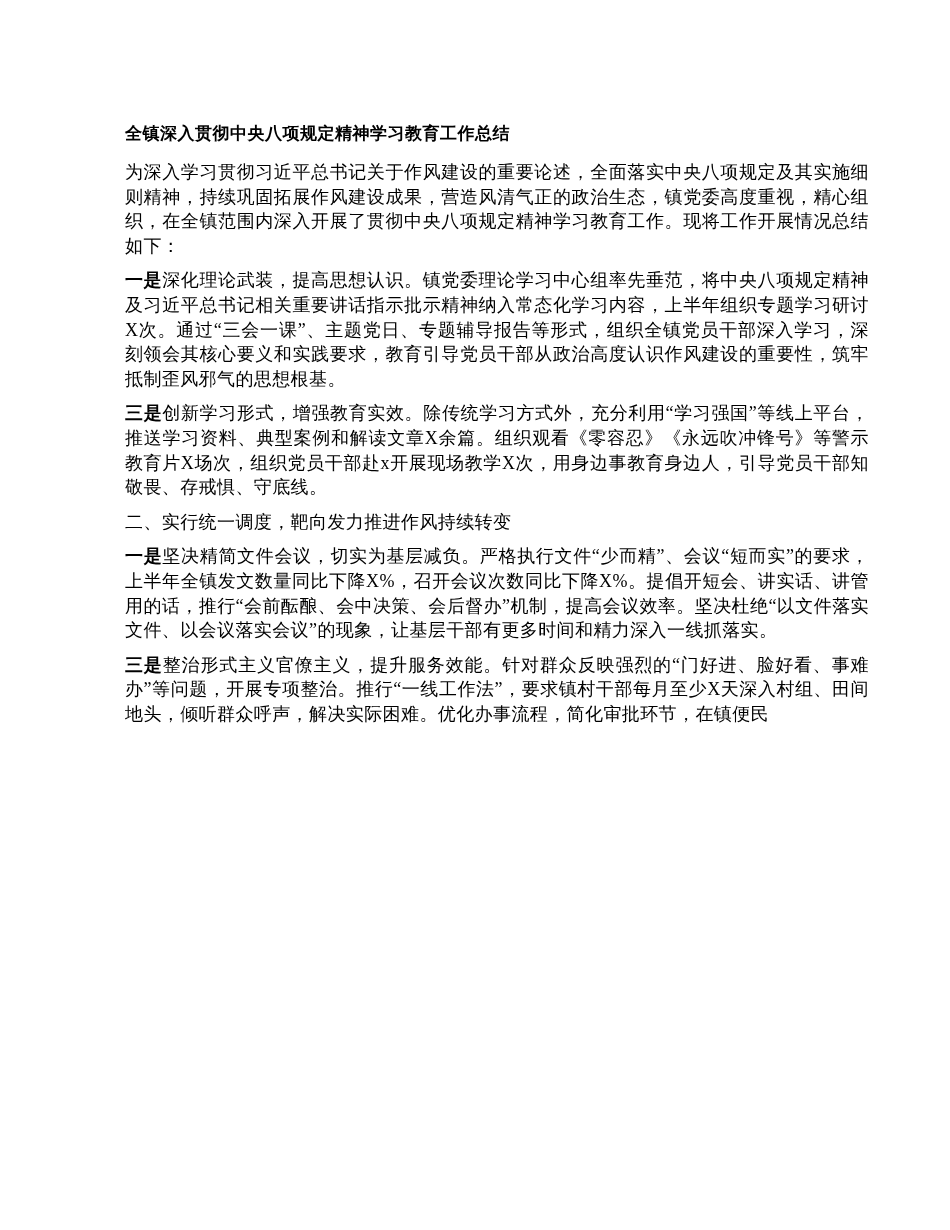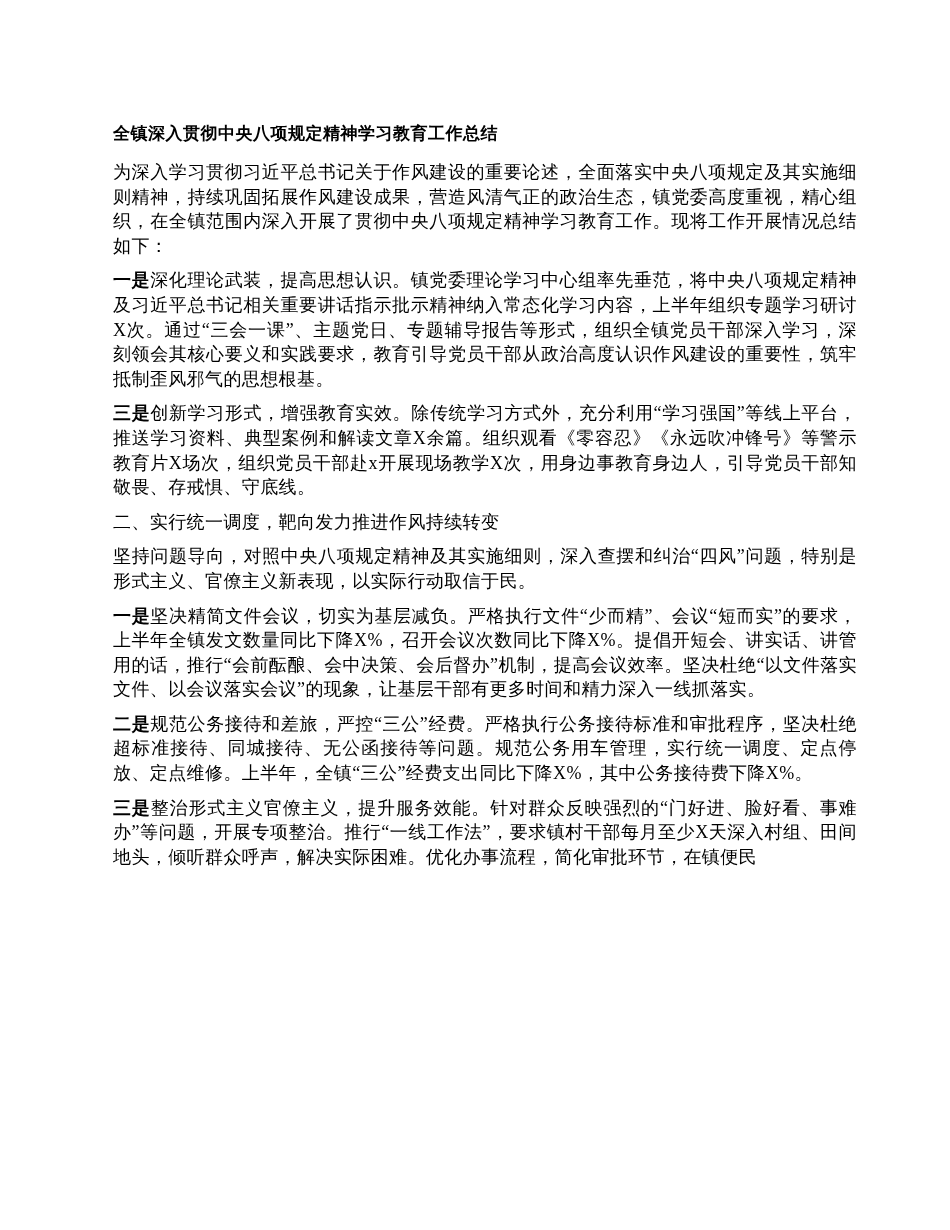--- a/index.html
+++ b/index.html
@@ -9,21 +9,21 @@
   }
   body {
     width: 950px;
     height: 1230px;
     overflow: hidden;
     font-family: "Liberation Serif", "DejaVu Serif", serif;
     color: #000000;
   }
   .page {
     position: absolute;
-    left: 113px;
+    left: 125px;
     top: 121px;
     width: 744px;
   }
   .doc-title {
     font-size: 17px;
     font-weight: bold;
     margin: 0 0 14px 0;
     line-height: 25px;
     letter-spacing: 0.5px;
   }
@@ -45,18 +45,16 @@
 </head>
 <body>
 
 <div class="page">
   <h1 class="doc-title">全镇深入贯彻中央八项规定精神学习教育工作总结</h1>
   <div id="doc-body">
       <p class="para">为深入学习贯彻习近平总书记关于作风建设的重要论述，全面落实中央八项规定及其实施细则精神，持续巩固拓展作风建设成果，营造风清气正的政治生态，镇党委高度重视，精心组织，在全镇范围内深入开展了贯彻中央八项规定精神学习教育工作。现将工作开展情况总结如下：</p>
       <p class="para"><strong>一是</strong>深化理论武装，提高思想认识。镇党委理论学习中心组率先垂范，将中央八项规定精神及习近平总书记相关重要讲话指示批示精神纳入常态化学习内容，上半年组织专题学习研讨X次。通过“三会一课”、主题党日、专题辅导报告等形式，组织全镇党员干部深入学习，深刻领会其核心要义和实践要求，教育引导党员干部从政治高度认识作风建设的重要性，筑牢抵制歪风邪气的思想根基。</p>
       <p class="para"><strong>三是</strong>创新学习形式，增强教育实效。除传统学习方式外，充分利用“学习强国”等线上平台，推送学习资料、典型案例和解读文章X余篇。组织观看《零容忍》《永远吹冲锋号》等警示教育片X场次，组织党员干部赴x开展现场教学X次，用身边事教育身边人，引导党员干部知敬畏、存戒惧、守底线。</p>
       <p class="heading">二、实行统一调度，靶向发力推进作风持续转变</p>
-      <p class="para">坚持问题导向，对照中央八项规定精神及其实施细则，深入查摆和纠治“四风”问题，特别是形式主义、官僚主义新表现，以实际行动取信于民。</p>
       <p class="para"><strong>一是</strong>坚决精简文件会议，切实为基层减负。严格执行文件“少而精”、会议“短而实”的要求，上半年全镇发文数量同比下降X%，召开会议次数同比下降X%。提倡开短会、讲实话、讲管用的话，推行“会前酝酿、会中决策、会后督办”机制，提高会议效率。坚决杜绝“以文件落实文件、以会议落实会议”的现象，让基层干部有更多时间和精力深入一线抓落实。</p>
-      <p class="para"><strong>二是</strong>规范公务接待和差旅，严控“三公”经费。严格执行公务接待标准和审批程序，坚决杜绝超标准接待、同城接待、无公函接待等问题。规范公务用车管理，实行统一调度、定点停放、定点维修。上半年，全镇“三公”经费支出同比下降X%，其中公务接待费下降X%。</p>
       <p class="para"><strong>三是</strong>整治形式主义官僚主义，提升服务效能。针对群众反映强烈的“门好进、脸好看、事难办”等问题，开展专项整治。推行“一线工作法”，要求镇村干部每月至少X天深入村组、田间地头，倾听群众呼声，解决实际困难。优化办事流程，简化审批环节，在镇便民</p>
     </div>
 </div>
 
 </body></html>

